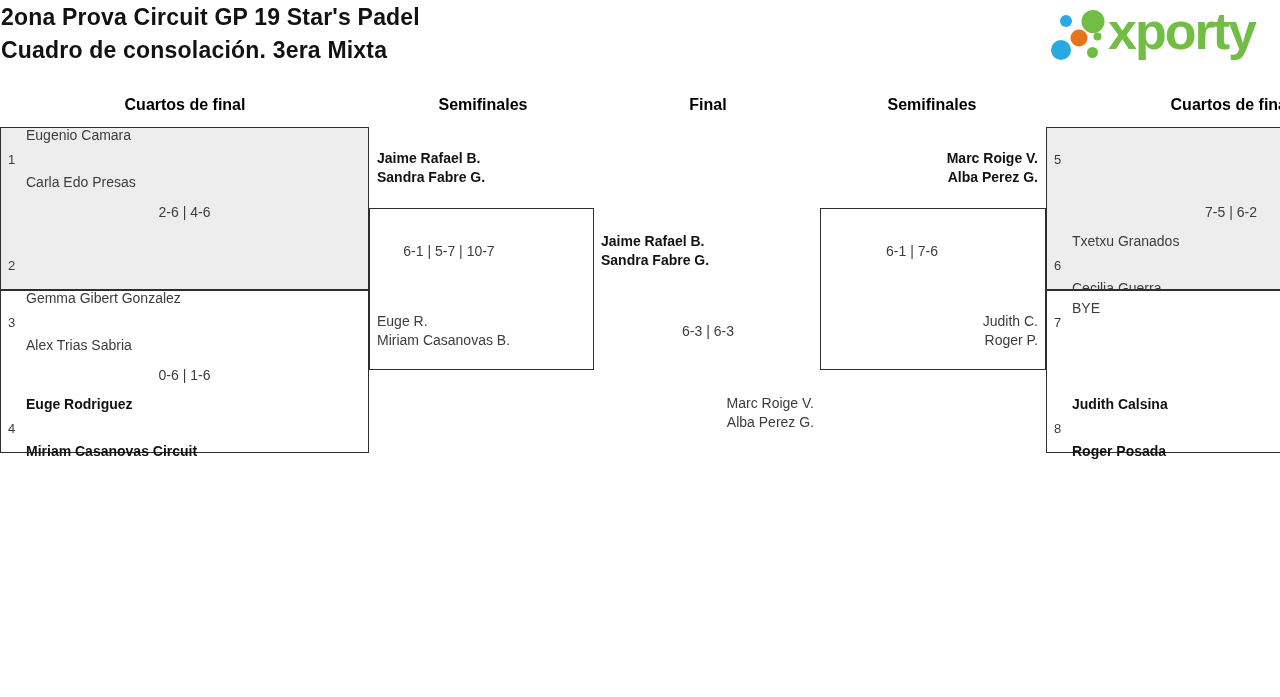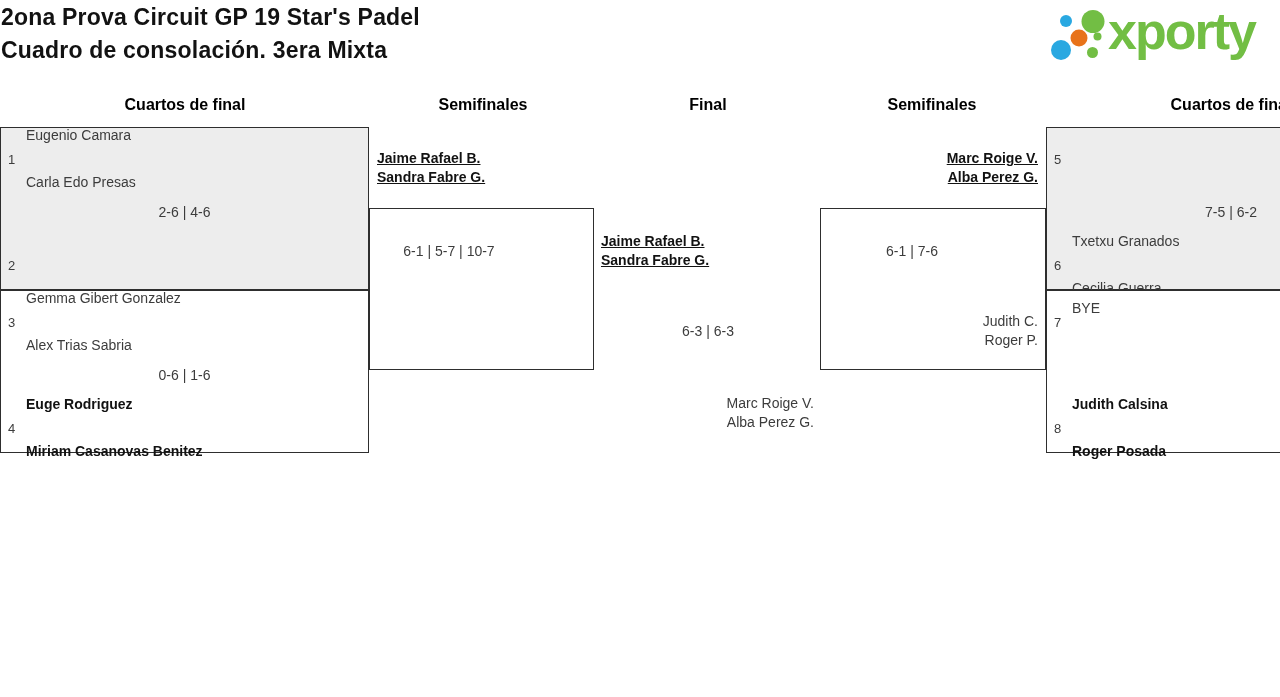--- a/index.html
+++ b/index.html
@@ -20,21 +20,21 @@
   .box.shaded{background:#ededed;}
   .box.plain{background:#ffffff;}
   .slot{position:absolute;left:0;right:0;height:42px;display:flex;align-items:stretch;padding-left:7px;}
   .seed{width:18px;font-size:13px;color:#3c3c3c;display:flex;align-items:center;flex:none;}
   .names{display:flex;flex-direction:column;justify-content:center;gap:28px;}
   .name-line{font-size:14px;line-height:19px;color:#3c3c3c;white-space:nowrap;}
   .winner .name-line{font-weight:700;color:#121212;}
   .score{position:absolute;left:0;right:0;text-align:center;font-size:14px;line-height:20px;color:#3c3c3c;white-space:nowrap;}
   
   .ftext{position:absolute;font-size:14px;line-height:19px;white-space:nowrap;}
-  .ftext.bold{font-weight:700;color:#121212;text-decoration:underline;}
+  .ftext.bold{font-weight:700;color:#121212;}
   .ftext.reg{color:#3c3c3c;}
   .ftext.right{text-align:right;}
   .fscore{position:absolute;font-size:14px;line-height:20px;color:#3c3c3c;text-align:center;white-space:nowrap;}
 </style>
 </head>
 <body>
 
 <div class="page">
 
   <div class="title">
@@ -80,32 +80,36 @@
       <div class="names">
         <div class="name-line">Gemma Gibert Gonzalez</div>
         <div class="name-line">Alex Trias Sabria</div>
       </div>
     </div>
     <div class="score" style="top:74px;">0-6 | 1-6</div>
     <div class="slot winner" style="top:116px;">
       <div class="seed">4</div>
       <div class="names">
         <div class="name-line">Euge Rodriguez</div>
-        <div class="name-line">Miriam Casanovas Benitez</div>
+        <div class="name-line">Miriam Casanovas Circuit</div>
       </div>
     </div>
   </div>
 
   <div class="box plain" style="left:369px;top:208px;width:225px;height:162px;"></div>
 
   <div class="ftext bold" style="left:377px;top:149px;">
     <div>Jaime Rafael B.</div>
     <div>Sandra Fabre G.</div>
   </div>
   <div class="fscore" style="left:360px;width:178px;top:241px;">6-1 | 5-7 | 10-7</div>
+  <div class="ftext reg" style="left:377px;top:312px;">
+    <div>Euge R.</div>
+    <div>Miriam Casanovas B.</div>
+  </div>
 
   <div class="ftext bold" style="left:601px;top:232px;">
     <div>Jaime Rafael B.</div>
     <div>Sandra Fabre G.</div>
   </div>
   <div class="fscore" style="left:633px;width:150px;top:321px;">6-3 | 6-3</div>
   <div class="ftext reg right" style="left:633px;width:181px;top:394px;">
     <div>Marc Roige V.</div>
     <div>Alba Perez G.</div>
   </div>

